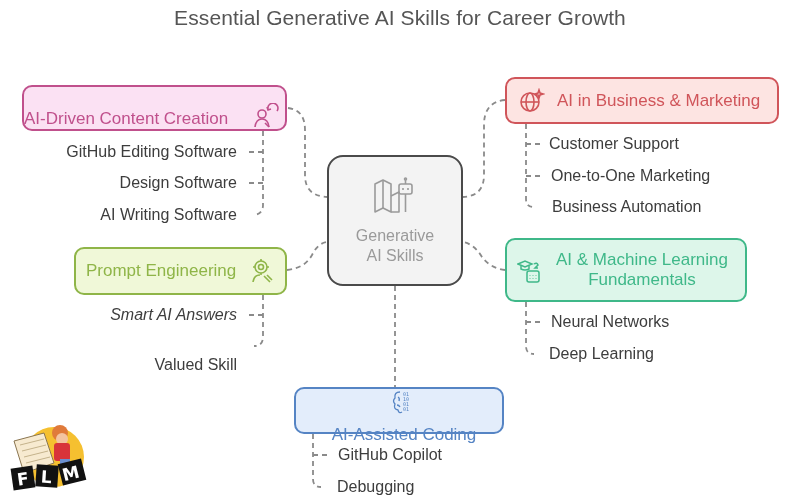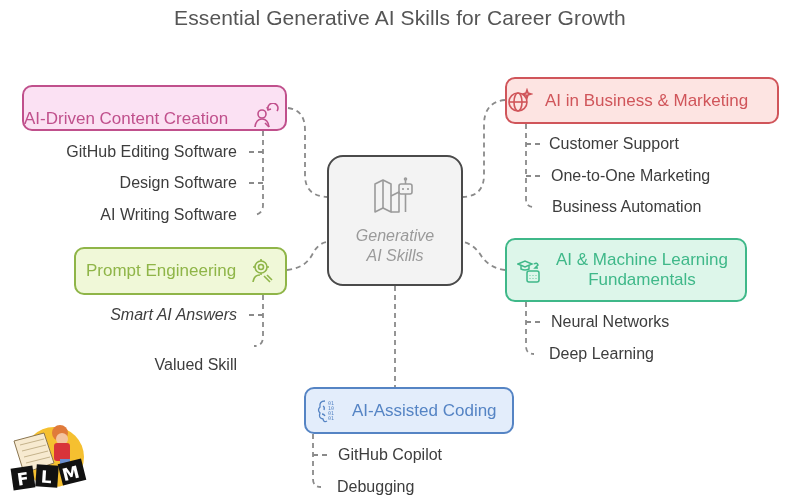--- a/index.html
+++ b/index.html
@@ -12,21 +12,21 @@
     svg.connectors { position: absolute; left: 0; top: 0; width: 800px; height: 500px; }
     .node {
       position: absolute; border-radius: 10px; border: 2px solid;
       display: flex; align-items: center; font-size: 17px; white-space: nowrap;
     }
     .node .icon { display: inline-flex; width: 26px; height: 26px; flex: 0 0 26px; }
     .node .label { line-height: 20px; }
     .center {
       position: absolute; left: 327px; top: 155px; width: 136px; height: 131px;
       border: 2px solid #4a4a4a; border-radius: 16px; background: #f3f3f3;
-      display: flex; flex-direction: column; align-items: center; justify-content: center; font-style: italic;
+      display: flex; flex-direction: column; align-items: center; justify-content: center;
     }
     .center .label { font-size: 16px; color: #9a9a9a; text-align: center; line-height: 20px; margin-top: 6px; }
     .leaf { position: absolute; font-size: 16px; color: #3d3d3d; white-space: nowrap; }
     .leaf.right { text-align: right; }
     .logo { position: absolute; left: 8px; top: 415px; width: 84px; height: 80px; }
   </style>
 </head>
 <body>
 
 <div class="title">Essential Generative AI Skills for Career Growth</div>
@@ -91,21 +91,21 @@
       <path d="M12 20 L16 24"></path>
       <path d="M15 6 A5 5 0 1 1 24 8"></path>
       <path d="M14 4 L15 7 L18 6"></path>
     </svg>
   </span>
 </div>
 <div class="leaf right" style="right:563px; top:143px;">GitHub Editing Software</div>
 <div class="leaf right" style="right:563px; top:174px;">Design Software</div>
 <div class="leaf right" style="right:563px; top:206px;">AI Writing Software</div>
 
-<div class="node" style="left:505px; top:77px; width:274px; height:47px; border-color:#d0555a; background:#fde4e2; gap:12px;">
+<div class="node" style="left:505px; top:77px; width:274px; height:47px; border-color:#d0555a; background:#fde4e2; padding-left:12px; gap:12px;">
   <span class="icon">
     <svg width="26" height="26" viewBox="0 0 26 26" fill="none" stroke="#d0555a" stroke-width="1.6">
       <circle cx="11" cy="14" r="9"></circle>
       <path d="M2 14 L20 14"></path>
       <ellipse cx="11" cy="14" rx="4" ry="9"></ellipse>
       <path d="M20 2 L21 5 L24 6 L21 7 L20 10 L19 7 L16 6 L19 5 Z"></path>
     </svg>
   </span>
   <span class="label" style="color:#d0555a;">AI in Business &amp; Marketing</span>
 </div>
@@ -139,21 +139,21 @@
     </svg>
   </span>
   <div class="label" style="color:#3fb889; text-align:center; flex:1; padding-right:10px;">
     <div>AI &amp; Machine Learning</div>
     <div>Fundamentals</div>
   </div>
 </div>
 <div class="leaf" style="left:551px; top:313px;">Neural Networks</div>
 <div class="leaf" style="left:549px; top:345px;">Deep Learning</div>
 
-<div class="node" style="left:304px; top:387px; width:210px; height:47px; border-color:#5584c4; background:#e3edfb; padding-left:10px; gap:10px;">
+<div class="node" style="left:294px; top:387px; width:210px; height:47px; border-color:#5584c4; background:#e3edfb; padding-left:10px; gap:10px;flex-direction:column;">
   <span class="icon">
     <svg width="26" height="26" viewBox="0 0 26 26" fill="none" stroke="#5584c4" stroke-width="1.3">
       <path d="M9 3 Q3 3 4 9 Q1 12 4 15 Q2 20 7 21 Q8 25 11 23"></path>
       <path d="M7 8 Q9 9 8 12 M6 16 Q8 16 9 18"></path>
       <g font-family="DejaVu Sans Mono, monospace" font-size="5" fill="#5584c4" stroke="none">
         <text x="12" y="7">01</text>
         <text x="12" y="12">10</text>
         <text x="12" y="17">01</text>
         <text x="12" y="22">01</text>
       </g>

